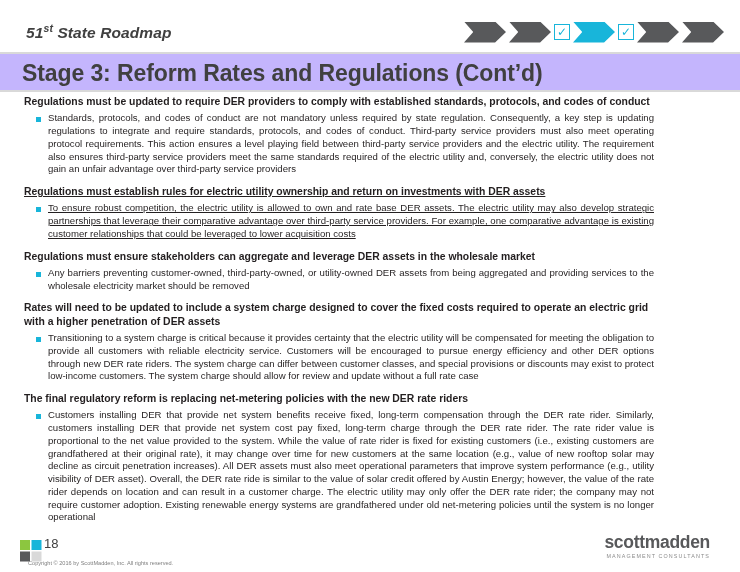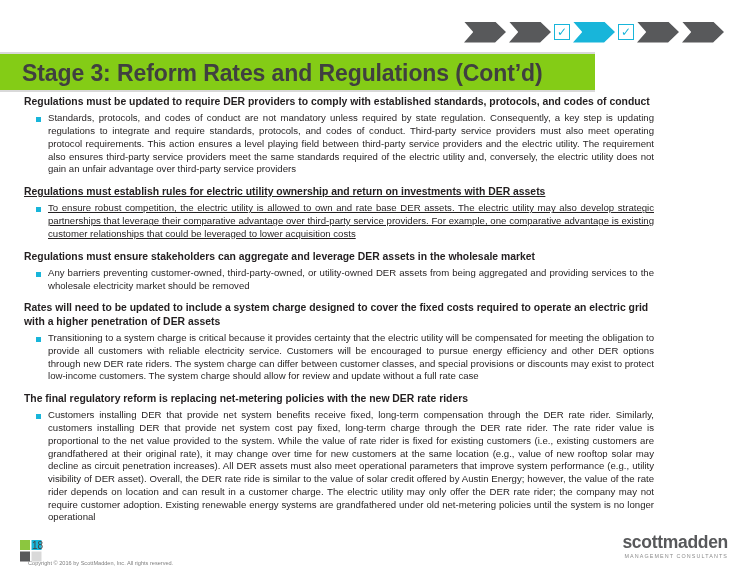--- a/index.html
+++ b/index.html
@@ -77,25 +77,25 @@
     border: 1px solid #18b5da;
     line-height: 1;
     background: #ffffff;
     font-family: "DejaVu Sans", sans-serif;
   }
 
   
   .title-band {
     position: absolute;
     top: 52px; left: 0;
-    width: 595px;
+    width: 740px;
     height: 40px;
     border-top: 2px solid #d9d9d9;
     border-bottom: 2px solid #d9d9d9;
-    background: #84cc16;
+    background: #c4b5fd;
   }
   .slide-title {
     position: absolute;
     left: 22px;
     top: 6px;
     font-size: 23px;
     font-weight: bold;
     color: #404040;
     letter-spacing: -0.1px;
   }
@@ -149,35 +149,35 @@
   .footer-logo {
     position: absolute;
     left: 20px;
     bottom: 10px;
     width: 22px;
     height: 22px;
   }
   .footer-logo svg { display: block; }
   .page-num {
     position: absolute;
-    left: 32px;
+    left: 44px;
     bottom: 21px;
-    font-size: 10px;
+    font-size: 13px;
     color: #404040;
   }
   .copyright {
     position: absolute;
     left: 28px;
     bottom: 6px;
     font-size: 5.6px;
     color: #808080;
   }
   .sm-logo {
     position: absolute;
-    right: 12px;
+    right: 30px;
     bottom: 13px;
     text-align: right;
   }
   .sm-name {
     font-size: 17.5px;
     font-weight: bold;
     color: #58595b;
     letter-spacing: -0.3px;
     line-height: 1;
   }
@@ -187,20 +187,21 @@
     letter-spacing: 1.1px;
     margin-top: 2px;
   }
 </style>
 </head>
 <body>
 
 <div class="slide">
 
   <div class="header">
+    <div class="brand-title"><span>51</span><span class="sup">st</span><span> State Roadmap</span></div>
 
     <div class="chevrons">
       <span class="chev chev-dark">
           <span class="shape"></span>
         </span>
       <span class="chev chev-dark">
           <span class="shape"></span>
         </span>
       <span class="check-mark">✓</span>
       <span class="chev chev-cyan">

